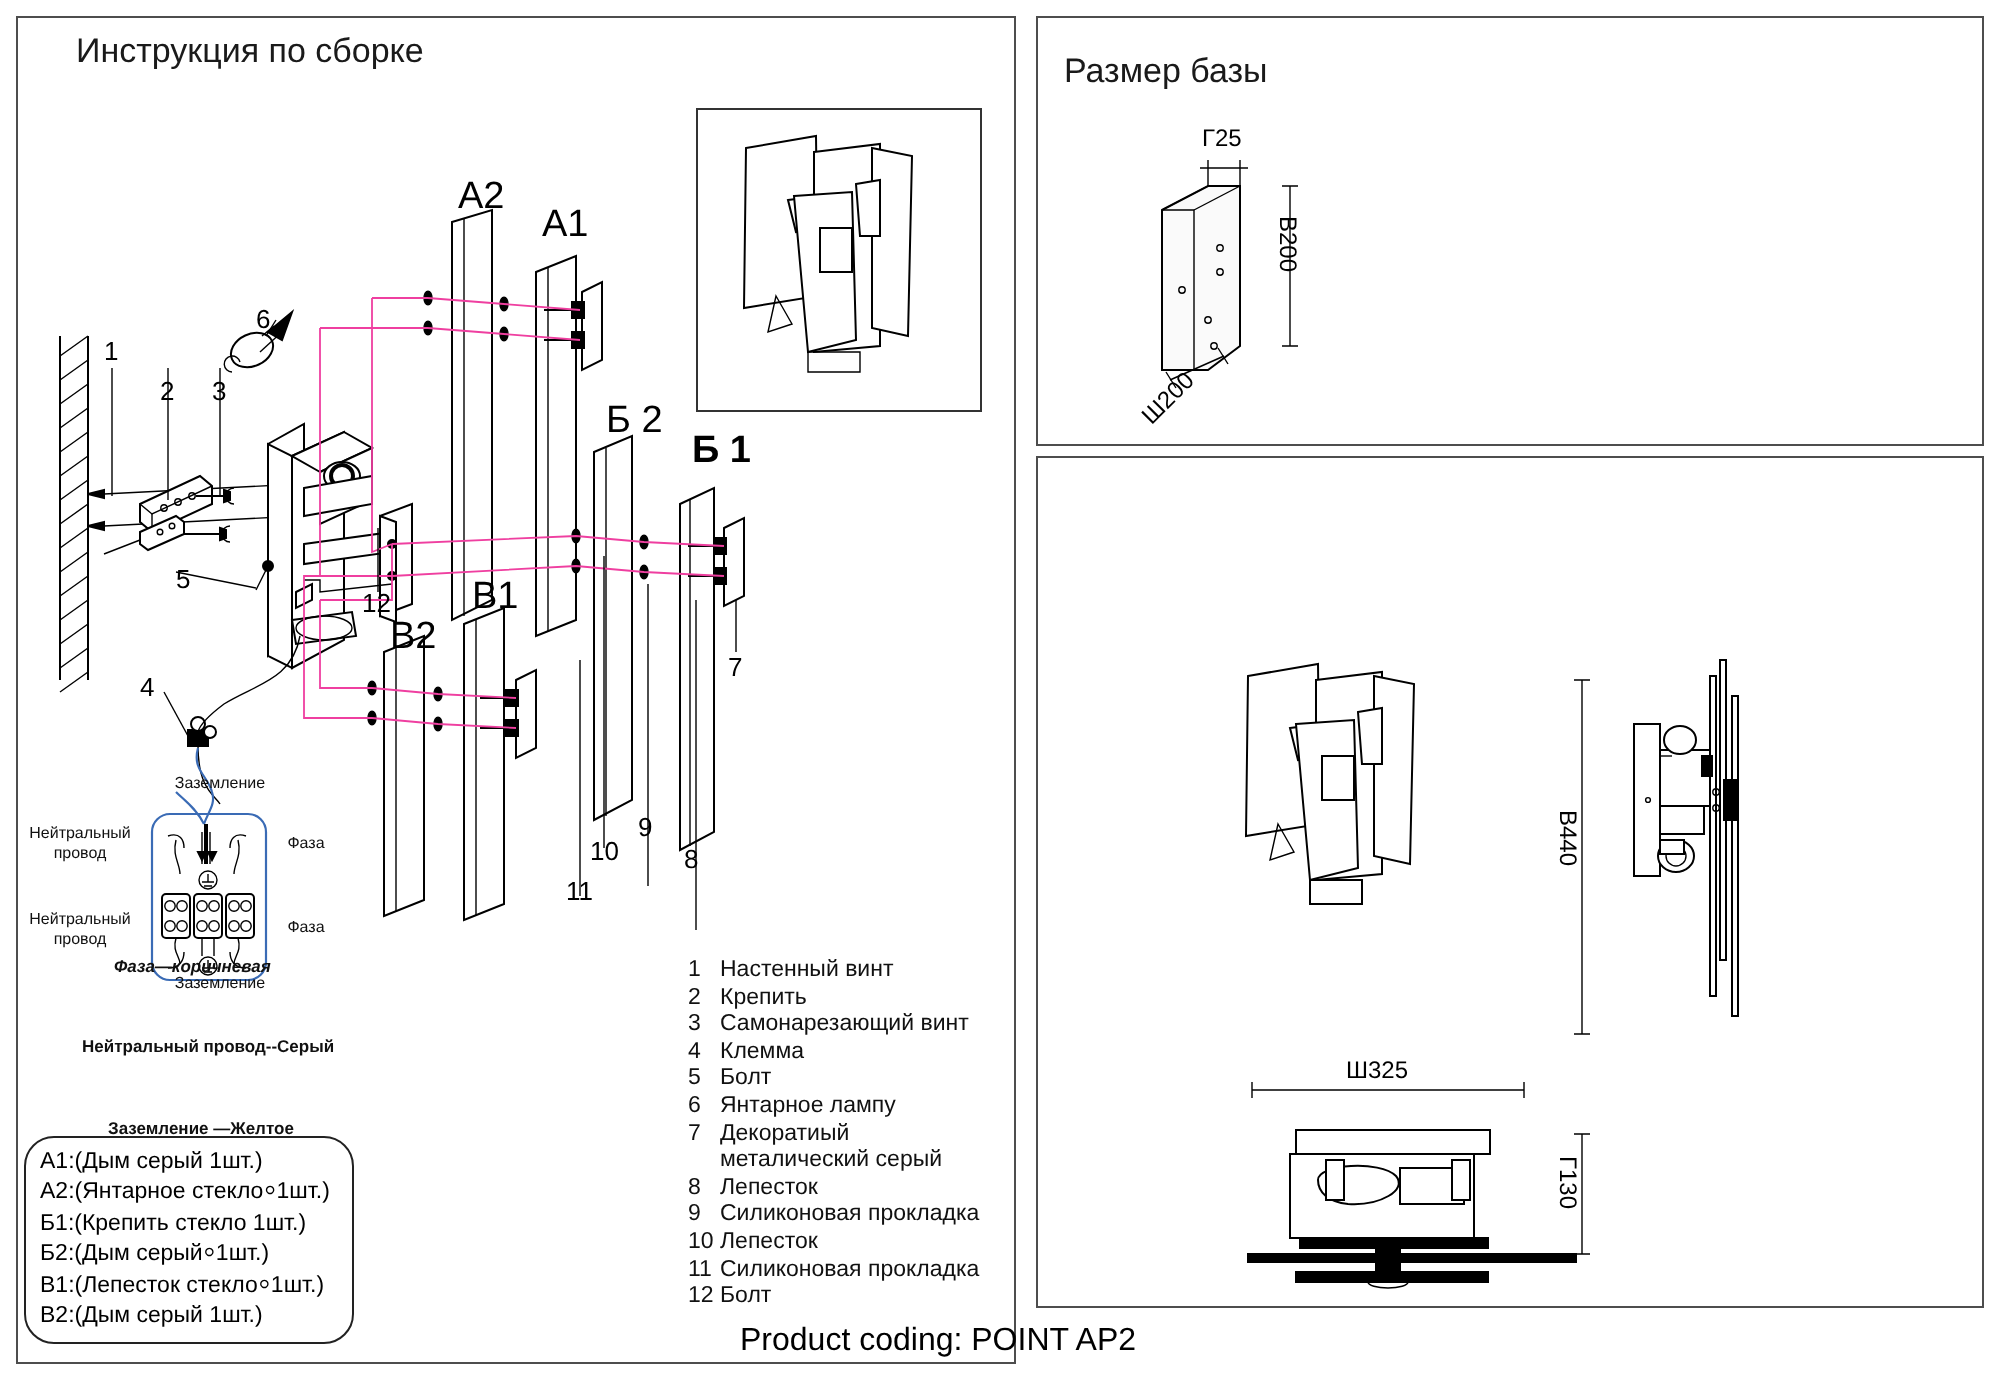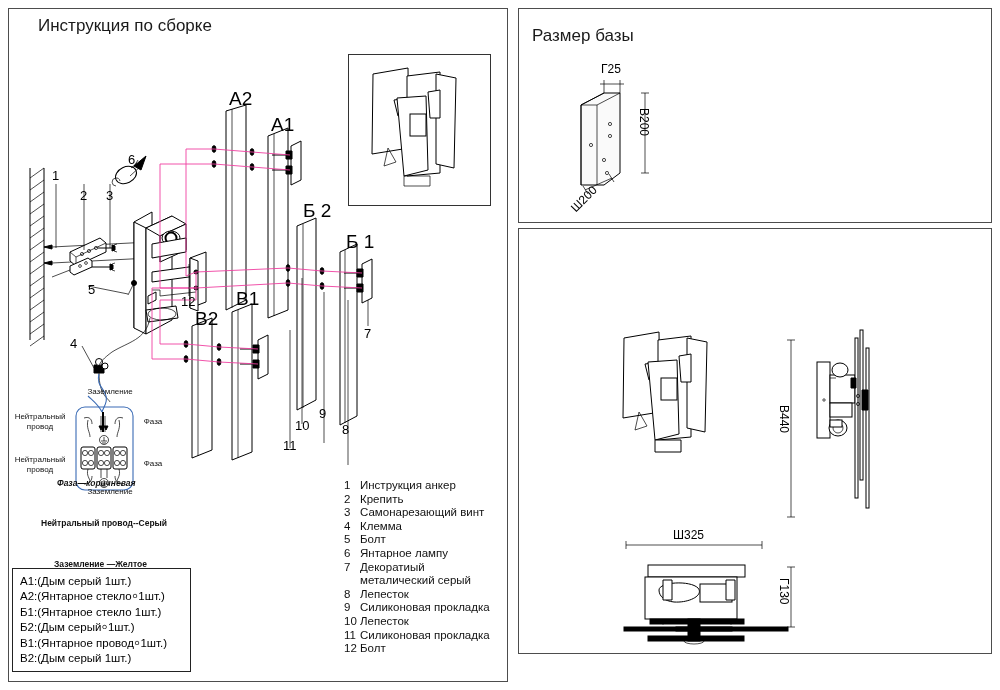--- a/index.html
+++ b/index.html
@@ -248,23 +248,23 @@
       <path d="M368,326 L368,300"></path>
       <path d="M348,465 L348,300"></path>
       <path d="M324,443 L324,292"></path>
       <path d="M302,424 L302,278"></path>
       <path d="M290,448 L290,330"></path>
       <path d="M189,296 L189,264"></path>
     </g>
   </svg>
 
   <div class="partlbl" style="left:229px;top:88px;">A2</div>
-  <div class="partlbl" style="left:271px;top:114px;">A1</div>
+  <div class="partlbl" style="left:271px;top:102px;">A1</div>
   <div class="partlbl" style="left:303px;top:200px;">Б 2</div>
-  <div class="partlbl" style="left:346px;top:231px;">Б 1</div>
+  <div class="partlbl" style="left:346px;top:215px;font-weight:bold;">Б 1</div>
   <div class="partlbl" style="left:195px;top:308px;">В2</div>
   <div class="partlbl" style="left:236px;top:288px;">В1</div>
 
   <div class="callout" style="left:52px;top:168px;">1</div>
   <div class="callout" style="left:80px;top:188px;">2</div>
   <div class="callout" style="left:106px;top:188px;">3</div>
   <div class="callout" style="left:70px;top:336px;">4</div>
   <div class="callout" style="left:88px;top:282px;">5</div>
   <div class="callout" style="left:128px;top:152px;">6</div>
   <div class="callout" style="left:364px;top:326px;">7</div>
@@ -285,21 +285,21 @@
       <path class="fillw" d="M76,34 L88,32 L88,60 L78,60 Z"></path>
       <path class="fillw" d="M45,40 L74,38 L76,112 L52,118 Z"></path>
       <rect class="fillw" x="58" y="56" width="16" height="22"></rect>
       <path class="thin" d="M52,118 L78,118 L78,128 L52,128 Z" fill="#fff"></path>
     </g>
   </svg>
 
   <div class="legend" style="left:344px;top:479px;">
     <div class="row">
         <span class="num">1</span>
-        <span class="lbl">Инструкция анкер</span>
+        <span class="lbl">Настенный винт</span>
       </div>
     <div class="row">
         <span class="num">2</span>
         <span class="lbl">Крепить</span>
       </div>
     <div class="row">
         <span class="num">3</span>
         <span class="lbl">Самонарезающий винт</span>
       </div>
     <div class="row">
@@ -393,26 +393,26 @@
   <div class="wirelbl" style="left:80px;top:487px;width:60px;">Заземление</div>
   <div class="wirelbl" style="left:14px;top:412px;width:52px;">Нейтральный<br>провод</div>
   <div class="wirelbl" style="left:14px;top:455px;width:52px;">Нейтральный<br>провод</div>
   <div class="wirelbl" style="left:138px;top:417px;width:30px;">Фаза</div>
   <div class="wirelbl" style="left:138px;top:459px;width:30px;">Фаза</div>
 
   <div class="wirenote" style="left:57px;top:478px;font-style:italic;">Фаза—коричневая</div>
   <div class="wirenote" style="left:41px;top:518px;">Нейтральный провод--Серый</div>
   <div class="wirenote" style="left:54px;top:559px;">Заземление —Желтое</div>
 
-  <div class="partsbox" style="left:12px;top:568px;width:179px;">
+  <div class="partsbox" style="left:12px;top:568px;width:165px;border-radius:15px;">
     <div>A1:(Дым серый 1шт.)</div>
     <div>A2:(Янтарное стекло⸰1шт.)</div>
-    <div>Б1:(Янтарное стекло 1шт.)</div>
+    <div>Б1:(Крепить стекло 1шт.)</div>
     <div>Б2:(Дым серый⸰1шт.)</div>
-    <div>В1:(Янтарное провод⸰1шт.)</div>
+    <div>В1:(Лепесток стекло⸰1шт.)</div>
     <div>В2:(Дым серый 1шт.)</div>
   </div>
 
   <svg width="1000" height="690">
     <g>
       <path class="fillw" d="M581,105 L604,93 L620,93 L620,173 L604,185 L581,185 Z" style="fill:#fafafa"></path>
       <path class="thin" d="M581,105 L604,93 M581,105 L581,185 M581,105 L597,105 L597,185"></path>
       <path class="thin" d="M597,105 L620,93"></path>
       <circle class="thin" cx="610" cy="124" r="1.6" fill="#000"></circle>
       <circle class="thin" cx="610" cy="136" r="1.6" fill="#000"></circle>
@@ -490,14 +490,15 @@
       <rect class="fillk" x="688" y="619" width="12" height="22"></rect>
       <ellipse class="thin" cx="694" cy="641" rx="10" ry="3" fill="#000"></ellipse>
       <circle class="thin" cx="663" cy="622" r="2" fill="#fff"></circle>
       <circle class="thin" cx="731" cy="622" r="2" fill="#fff"></circle>
     </g>
   </svg>
   <div class="dimlbl vert" style="left:777px;top:405px;">В440</div>
   <div class="dimlbl vert" style="left:777px;top:578px;">Г130</div>
   <div class="dimlbl" style="left:673px;top:528px;">Ш325</div>
 
+  <div class="footer" style="left:370px;top:662px;">Product coding: POINT AP2</div>
 
 </div>
 
 </body></html>

